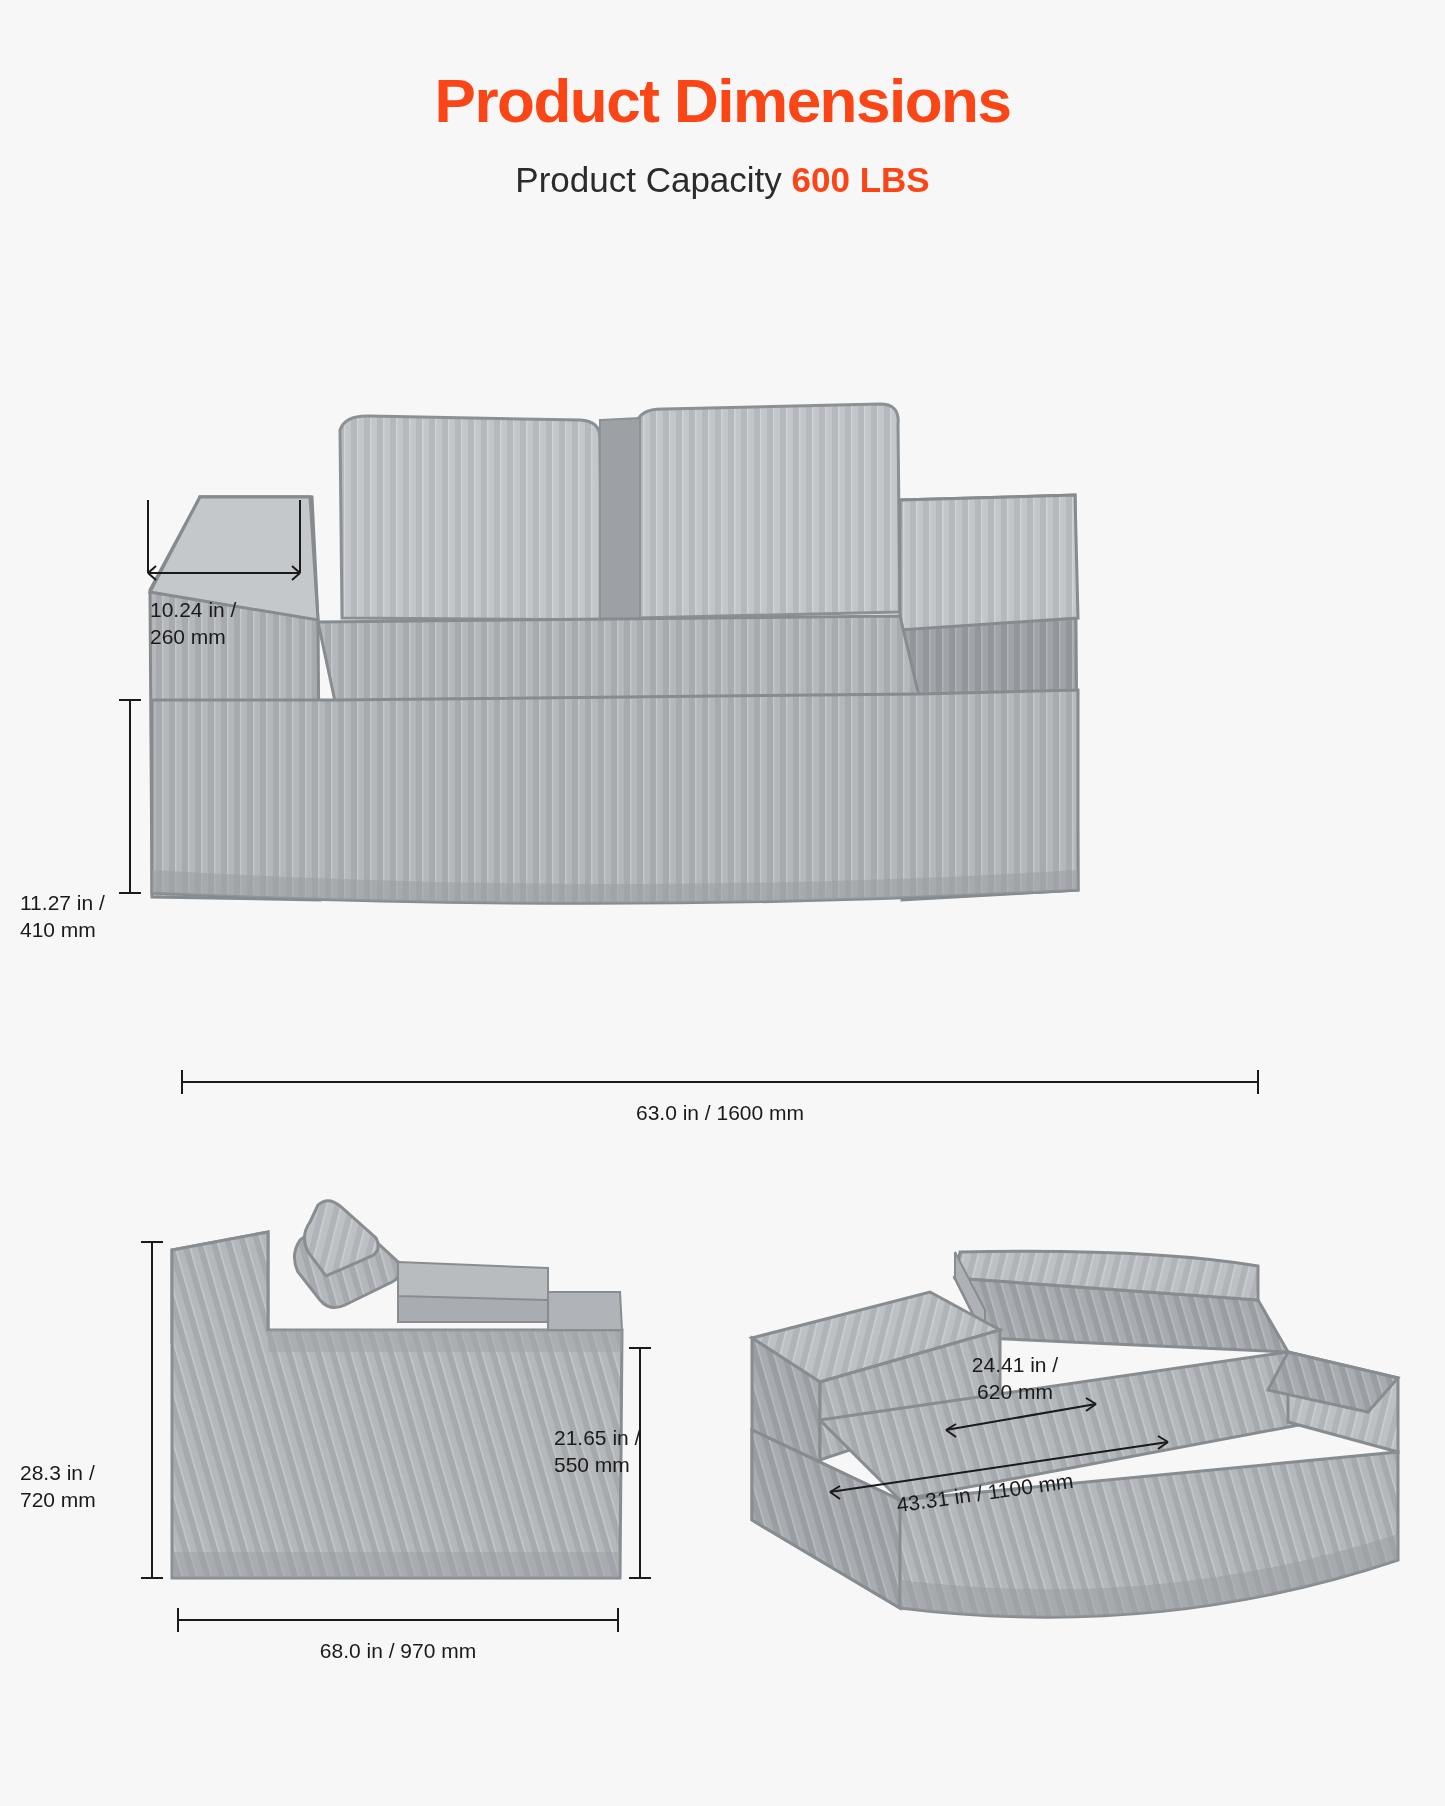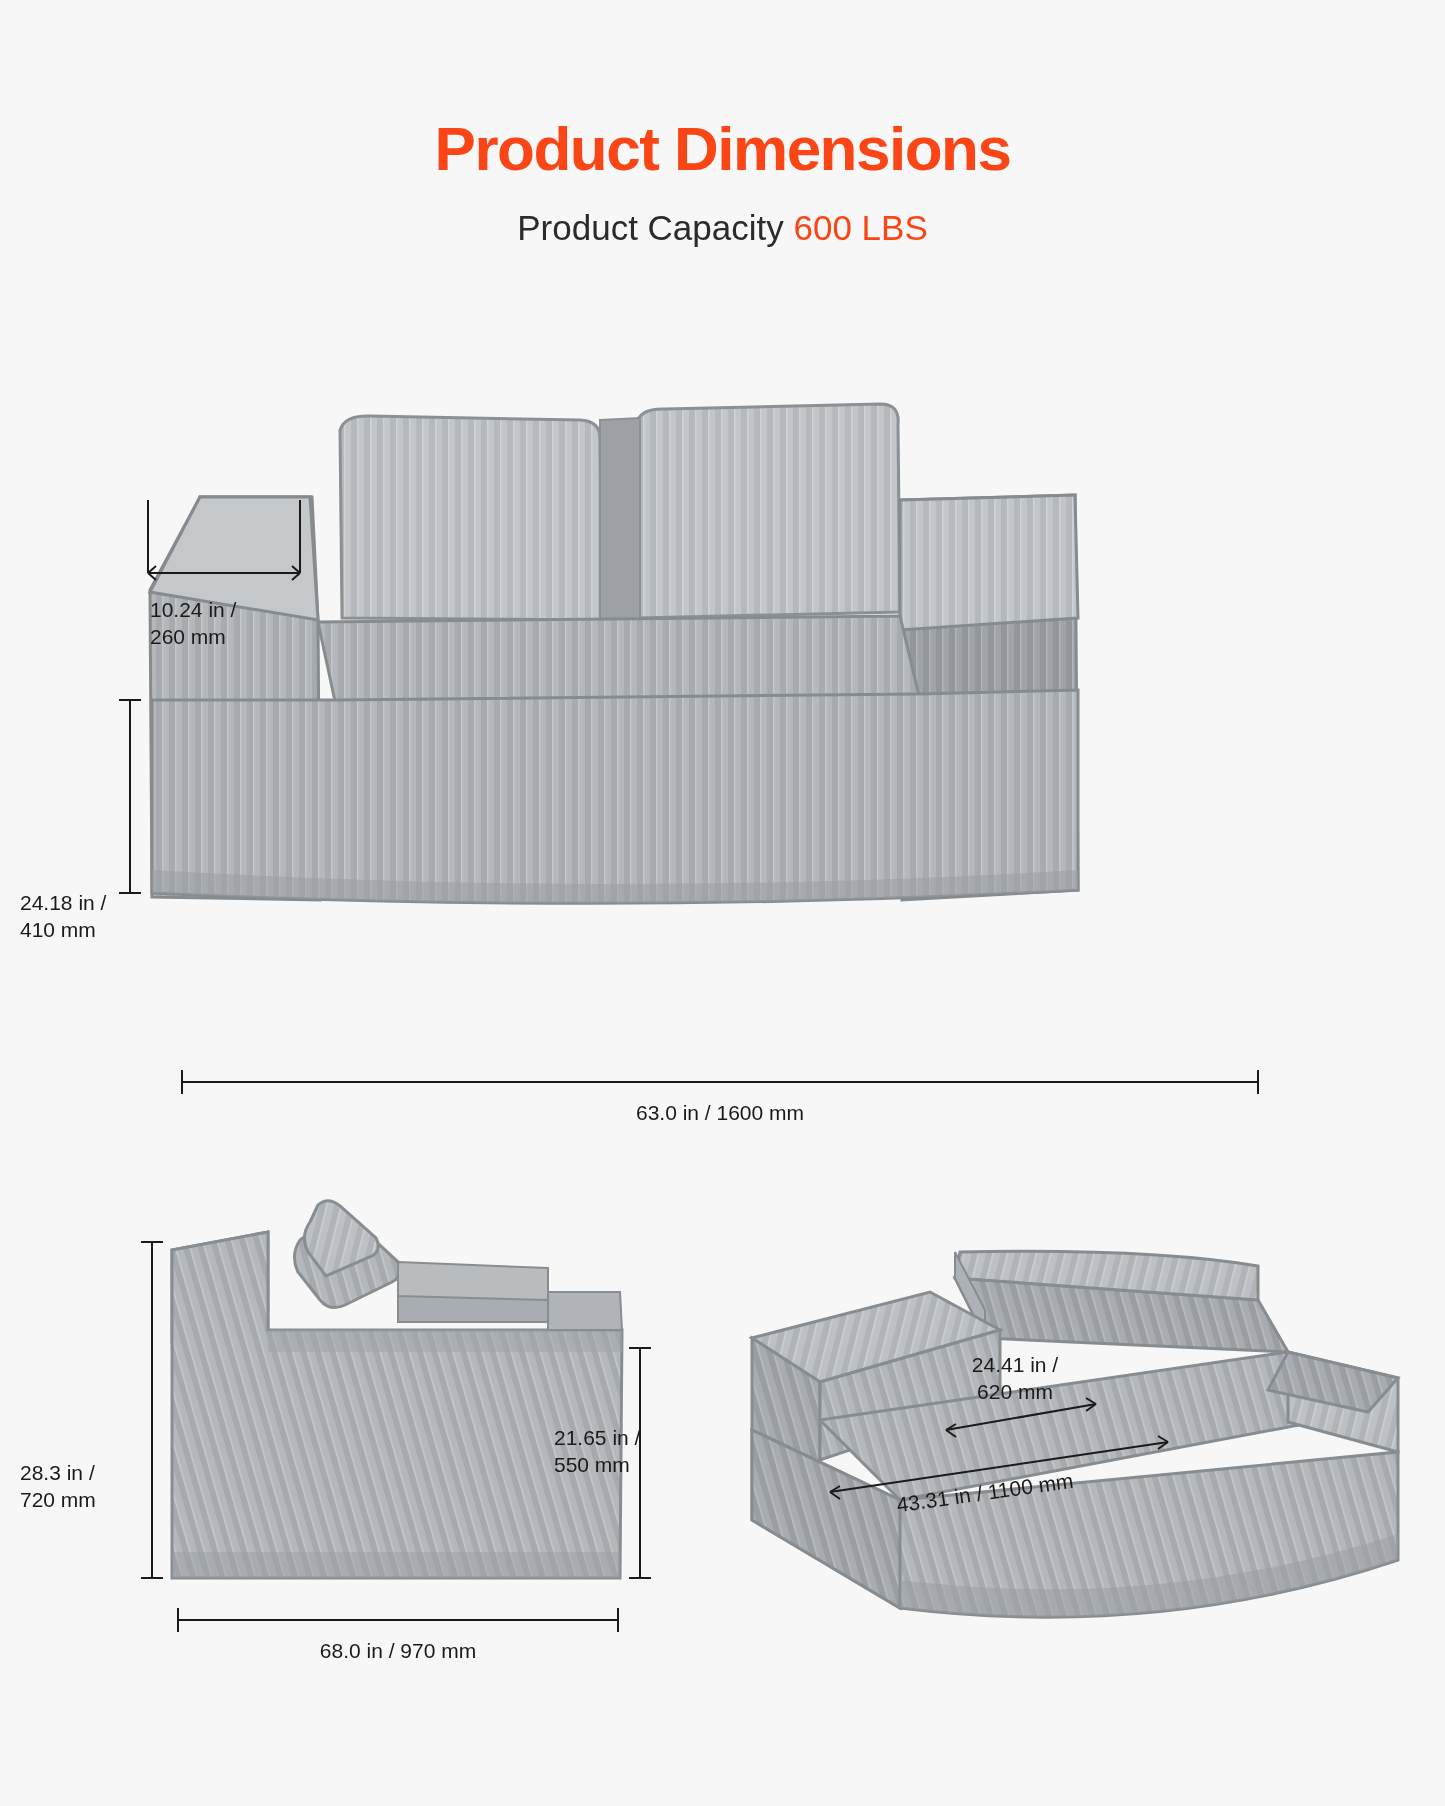--- a/index.html
+++ b/index.html
@@ -19,37 +19,37 @@
   
   .header {
     position: absolute;
     top: 0;
     left: 0;
     width: 1445px;
     text-align: center;
   }
   .title {
     margin: 0;
-    padding-top: 116px;
+    padding-top: 68px;
     font-size: 62px;
     font-weight: bold;
     letter-spacing: -1.5px;
     color: #fa4616;
     line-height: 1.05;
   }
   .subtitle {
     margin: 0;
     padding-top: 27px;
     font-size: 35px;
     color: #2b2b2b;
     font-weight: normal;
   }
   .subtitle .accent {
     color: #fa4616;
-    font-weight: normal;
+    font-weight: bold;
   }
 
   
   .dim-label {
     position: absolute;
     font-size: 21px;
     line-height: 1.28;
     color: #1a1a1a;
     white-space: pre-line;
   }
@@ -213,21 +213,21 @@
 
     <line x1="830" y1="1492" x2="1168" y2="1442"></line>
     <path d="M830,1492 L840,1486 M830,1492 L840,1499"></path>
     <path d="M1168,1442 L1158,1436 M1168,1442 L1158,1449"></path>
   </g>
 </svg>
 
 <div class="dim-label right" style="left:150px; top:597px; width:145px;">10.24 in /
 260 mm</div>
 
-<div class="dim-label right" style="left:20px; top:890px; width:90px;">24.18 in /
+<div class="dim-label right" style="left:20px; top:890px; width:90px;">11.27 in /
 410 mm</div>
 
 <div class="dim-label center" style="left:520px; top:1100px; width:400px;">63.0 in / 1600 mm</div>
 
 <div class="dim-label right" style="left:20px; top:1460px; width:112px;">28.3 in /
 720 mm</div>
 
 <div class="dim-label center" style="left:198px; top:1638px; width:400px;">68.0 in / 970 mm</div>
 
 <div class="dim-label right" style="left:554px; top:1425px; width:130px;">21.65 in /

